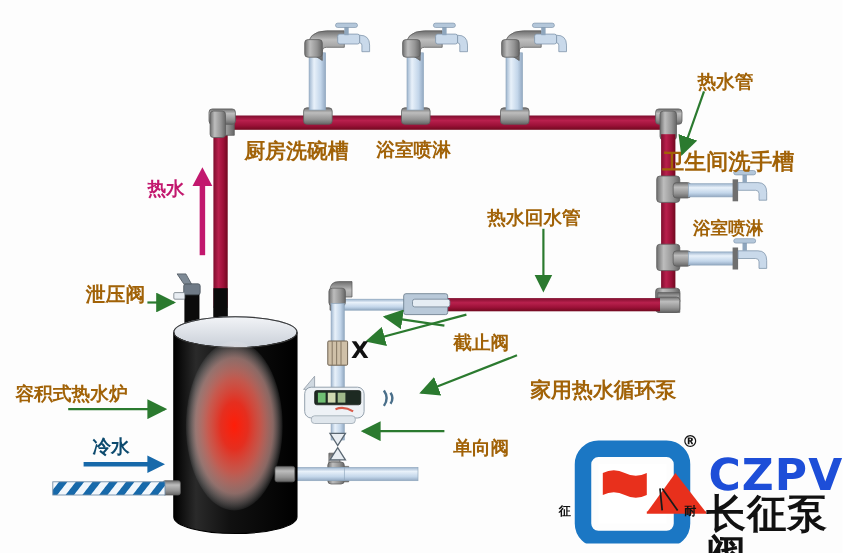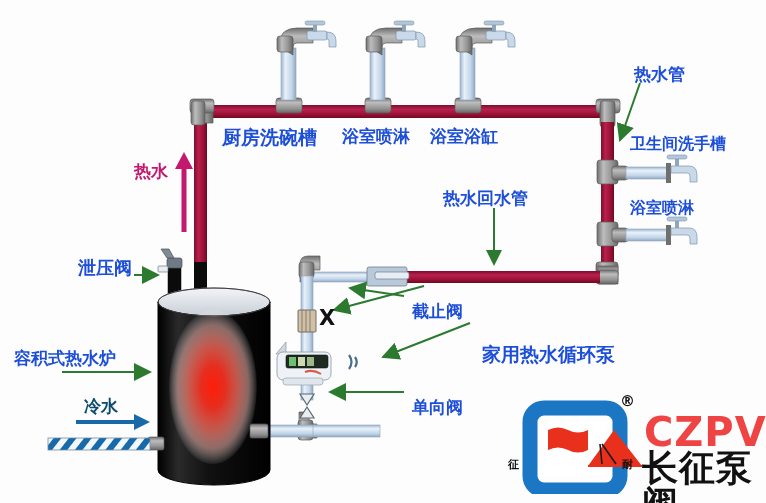--- a/index.html
+++ b/index.html
@@ -2,26 +2,26 @@
 <html><head>
 <meta charset="utf-8">
 <style>
   html,body{margin:0;padding:0;background:#fff;}
   body{width:766px;height:503px;overflow:hidden;
        font-family:"DejaVu Sans","Liberation Sans",sans-serif;}
   #stage{position:relative;width:766px;height:503px;background:#fdfdfd;overflow:hidden;}
   #stage svg{position:absolute;left:0;top:0;}
   .lbl{position:absolute;white-space:nowrap;font-weight:bold;
        font-family:"DejaVu Sans","Liberation Sans",sans-serif;}
-  .lbl-green{color:#1d4ed8;}
+  .lbl-green{color:#a16207;}
   .lbl-magenta{color:#c2186e;}
   .lbl-blue{color:#0c4a6e;}
   .lbl-x{color:#111;font-weight:bold;font-size:21px;}
   .logo-text{position:absolute;font-weight:bold;letter-spacing:1px;}
-  .logo-czpv{color:#ef4444;font-size:40px;line-height:40px;font-family:"DejaVu Sans","Liberation Sans",sans-serif;}
+  .logo-czpv{color:#1d4ed8;font-size:40px;line-height:40px;font-family:"DejaVu Sans","Liberation Sans",sans-serif;}
   .logo-cn{color:#111;font-size:36px;line-height:36px;font-weight:bold;
            font-family:"DejaVu Sans","Liberation Sans",sans-serif;}
   .logo-reg{color:#111;font-size:15px;}
   .logo-mini{color:#111;font-size:11px;font-weight:bold;}
 </style>
 </head>
 <body>
 
 <div id="stage">
 
@@ -266,24 +266,23 @@
       <line x1="62" y1="372" x2="150" y2="372" marker-end="url(#grnArrow)"></line>
       <line x1="404" y1="296" x2="350" y2="288" marker-end="url(#grnArrow)"></line>
       <line x1="424" y1="286" x2="334" y2="310" marker-end="url(#grnArrow)"></line>
       <line x1="404" y1="392" x2="330" y2="392" marker-end="url(#grnArrow)"></line>
       <line x1="470" y1="323" x2="383" y2="357" marker-end="url(#grnArrow)"></line>
     </g>
   </svg>
 
   <div class="lbl lbl-green" style="left:222px;top:125px;font-size:19px;">厨房洗碗槽</div>
   <div class="lbl lbl-green" style="left:342px;top:125px;font-size:17px;">浴室喷淋</div>
-  <div class="lbl lbl-green" style="left:430px;top:125px;font-size:17px;">浴室浴缸</div>
 
   <div class="lbl lbl-green" style="left:634px;top:63px;font-size:17px;">热水管</div>
-  <div class="lbl lbl-green" style="left:630px;top:134px;font-size:16px;">卫生间洗手槽</div>
+  <div class="lbl lbl-green" style="left:602px;top:134px;font-size:20px;">卫生间洗手槽</div>
   <div class="lbl lbl-green" style="left:630px;top:198px;font-size:16px;">浴室喷淋</div>
   <div class="lbl lbl-green" style="left:443px;top:187px;font-size:17px;">热水回水管</div>
   <div class="lbl lbl-green" style="left:78px;top:256px;font-size:18px;">泄压阀</div>
   <div class="lbl lbl-green" style="left:14px;top:347px;font-size:17px;">容积式热水炉</div>
   <div class="lbl lbl-blue" style="left:84px;top:395px;font-size:17px;">冷水</div>
   <div class="lbl lbl-magenta" style="left:134px;top:160px;font-size:17px;font-family:Liberation Mono, monospace;">热水</div>
   <div class="lbl lbl-green" style="left:412px;top:300px;font-size:17px;">截止阀</div>
   <div class="lbl lbl-green" style="left:482px;top:342px;font-size:19px;">家用热水循环泵</div>
   <div class="lbl lbl-green" style="left:412px;top:396px;font-size:17px;text-align:right;">单向阀</div>
   <div class="lbl lbl-x" style="left:319px;top:306px;">X</div>

